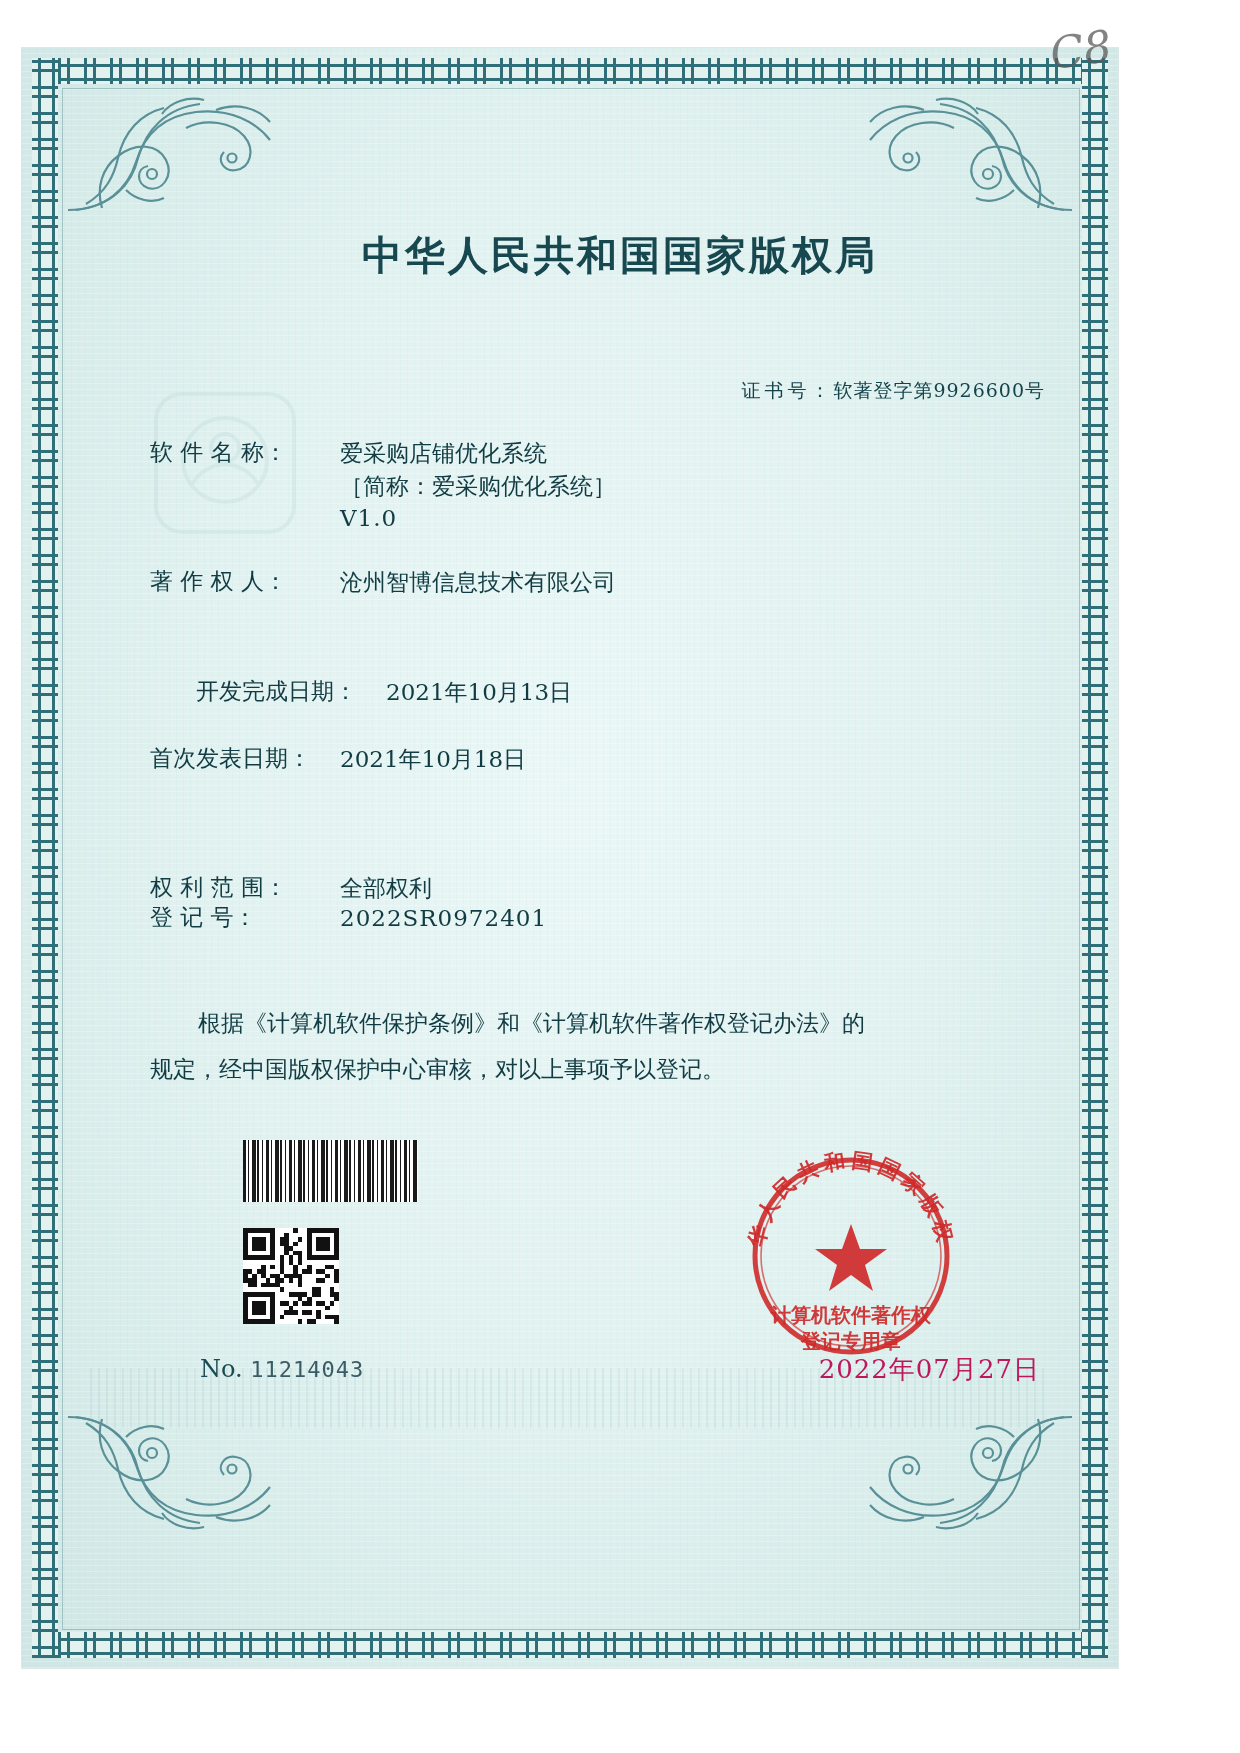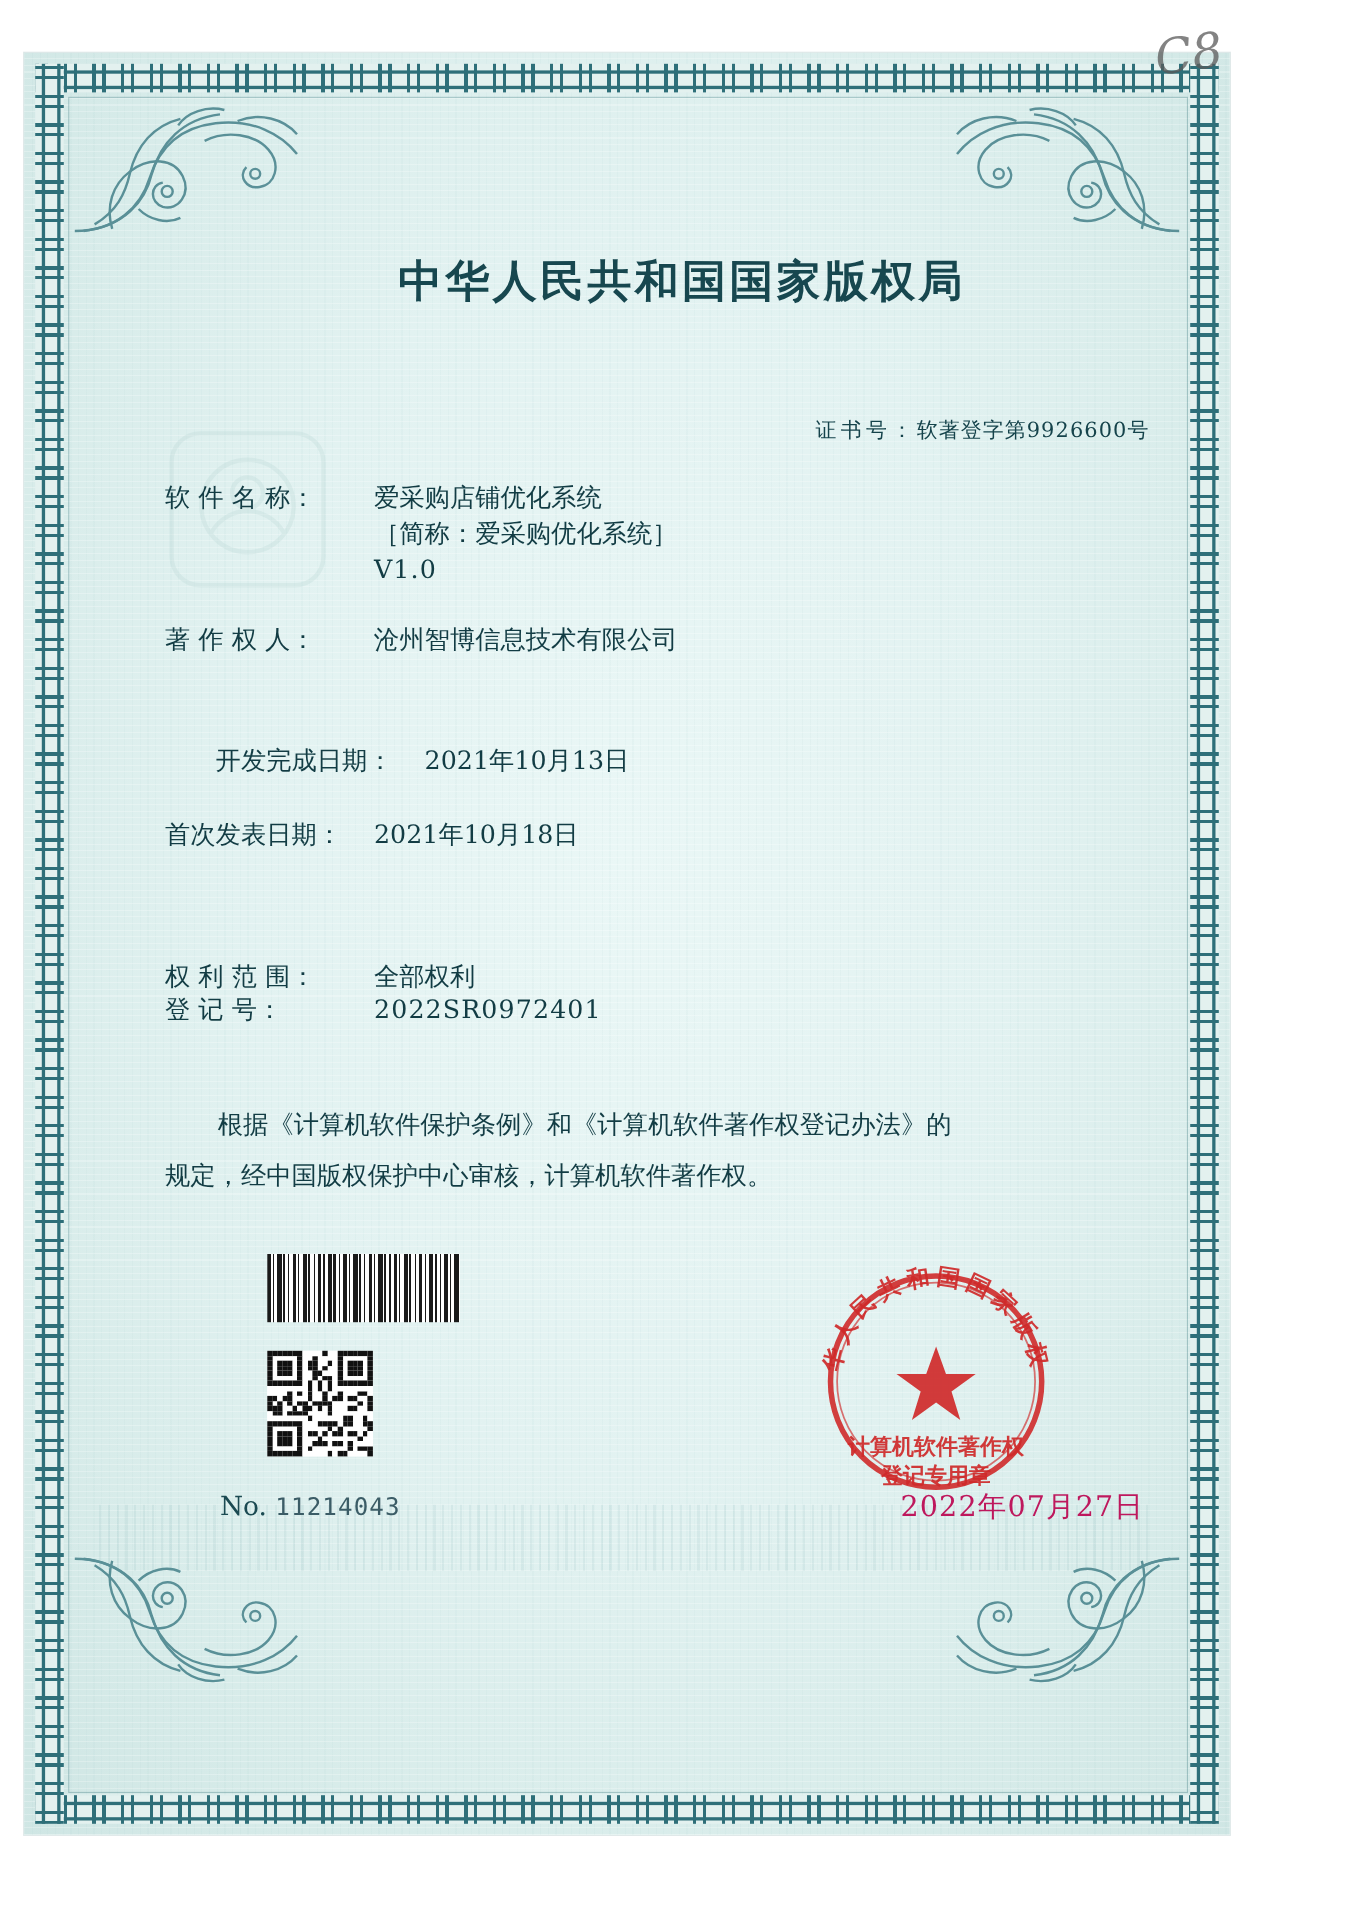--- a/index.html
+++ b/index.html
@@ -458,21 +458,21 @@
     </div>
 
     <div class="field f-regno">
       <span class="lbl">登 记 号：</span><span class="val">
         <span class="line mono">2022SR0972401</span>
       </span>
     </div>
 
     <div class="statement">
       <p class="indent">根据《计算机软件保护条例》和《计算机软件著作权登记办法》的</p>
-      <p>规定，经中国版权保护中心审核，计算机软件著作权。</p>
+      <p>规定，经中国版权保护中心审核，对以上事项予以登记。</p>
     </div>
 
     <div class="barcode"></div>
 
     <div class="qrcode" id="qrcode">
         <i></i>
         <i></i>
         <i></i>
         <i></i>
         <i></i>

